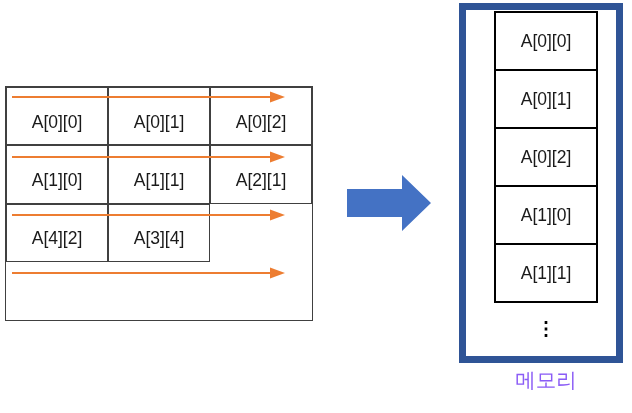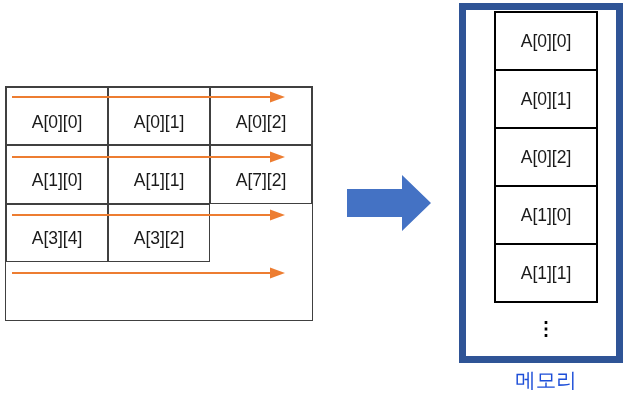--- a/index.html
+++ b/index.html
@@ -91,37 +91,37 @@
     font-size: 19px;
     font-weight: bold;
     color: #000000;
   }
   .memory-label {
     position: absolute;
     left: 464px; top: 366px;
     width: 164px;
     text-align: center;
     font-size: 20.5px;
-    color: #1d4ed8;
+    color: #8b5cf6;
   }
 </style>
 </head>
 <body>
 
 <div class="canvas">
 
   <div class="matrix-table">
     <div class="matrix-cell">A[0][0]</div>
     <div class="matrix-cell">A[0][1]</div>
     <div class="matrix-cell">A[0][2]</div>
     <div class="matrix-cell">A[1][0]</div>
     <div class="matrix-cell">A[1][1]</div>
-    <div class="matrix-cell">A[7][2]</div>
+    <div class="matrix-cell">A[2][1]</div>
+    <div class="matrix-cell">A[4][2]</div>
     <div class="matrix-cell">A[3][4]</div>
-    <div class="matrix-cell">A[3][2]</div>
   </div>
 
   <svg class="row-arrow row-arrow-1" viewBox="0 0 274 12">
     <line x1="0" y1="6" x2="260" y2="6" stroke-width="2" stroke="#ED7D31"></line>
     <polygon points="258,0.5 273,6 258,11.5" fill="#ED7D31"></polygon>
   </svg>
   <svg class="row-arrow row-arrow-2" viewBox="0 0 274 12">
     <line x1="0" y1="6" x2="260" y2="6" stroke-width="2" stroke="#ED7D31"></line>
     <polygon points="258,0.5 273,6 258,11.5" fill="#ED7D31"></polygon>
   </svg>

